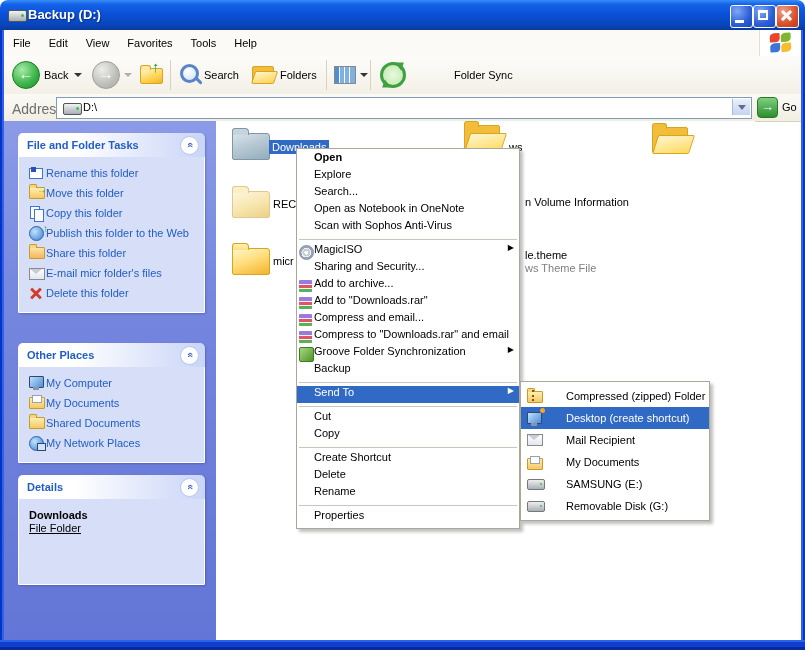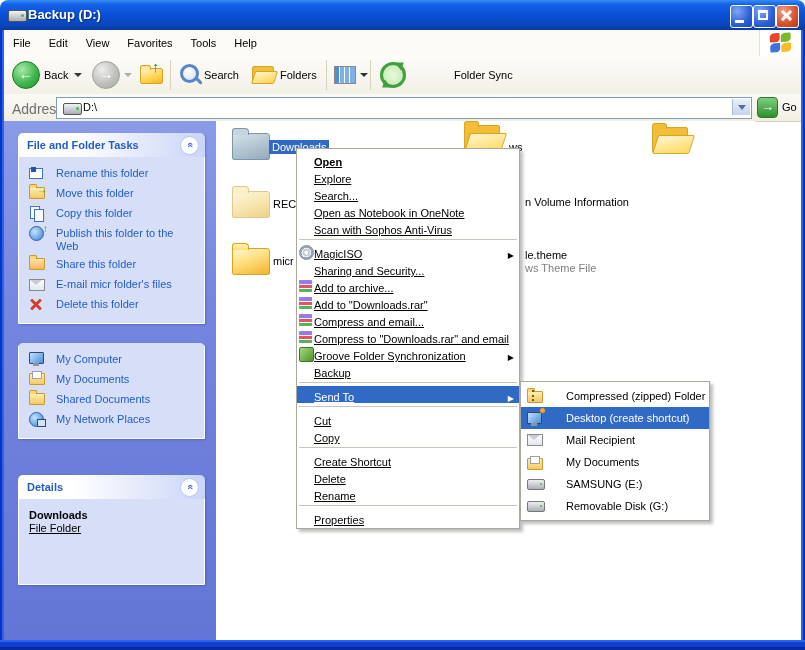--- a/index.html
+++ b/index.html
@@ -72,21 +72,21 @@
   
   #content{left:4px;top:121px;width:751px;height:519px;background:#fff;}
   #sidebar{left:0;top:0;width:212px;height:519px;background:linear-gradient(180deg,#8C9BE8 0%,#7486DE 35%,#6375D6 100%);}
 
   .panel{position:absolute;left:14px;width:187px;border-radius:5px 5px 2px 2px;overflow:hidden;box-shadow:1px 1px 2px rgba(20,30,90,.25);}
   .panel-head{height:24px;background:linear-gradient(90deg,#FFFFFF 0%,#FFFFFF 30%,#C9D5F8 100%);display:flex;align-items:center;justify-content:space-between;padding:0 6px 0 9px;}
   .panel-title{color:#215DC6;font-weight:bold;font-size:11px;}
   .chevbtn{width:17px;height:17px;border-radius:50%;background:#fff;border:1px solid #B8C6EA;display:flex;align-items:center;justify-content:center;}
   .chevbtn span{display:inline-block;transform:rotate(90deg);color:#3F63C8;font-weight:bold;font-size:10px;line-height:1;}
   .panel-body{background:#D6DFF7;border:1px solid #fff;border-top:0;padding:7px 4px 8px 8px;}
-  .lrow{display:flex;align-items:flex-start;gap:11px;padding:2px 2px 2px 2px;min-height:16px;}
+  .lrow{display:flex;align-items:flex-start;gap:1px;padding:2px 2px 2px 2px;min-height:16px;}
   .lrow .txt{font-size:11px;color:#215DC6;line-height:13px;padding-top:1px;}
   .icn{position:relative;flex:0 0 16px;width:16px;height:14px;}
 
   
   .mini-folder{position:absolute;left:0;top:1px;width:14px;height:10px;border:1px solid #C79B2E;border-radius:1px;background:linear-gradient(#FFEFAE,#F5C863);}
   .mini-folder::before{content:"";position:absolute;top:-4px;left:-1px;width:6px;height:3px;background:#F5D87E;border:1px solid #C79B2E;border-bottom:0;border-radius:2px 2px 0 0;}
   .ovl{position:absolute;font-weight:bold;}
   .ren-box{position:absolute;left:0;top:2px;width:12px;height:9px;border:1px solid #3E73D8;background:#fff;}
   .ren-bar{position:absolute;left:2px;top:1px;width:5px;height:5px;background:#2B4FB8;}
   .cpy1{position:absolute;left:1px;top:0;width:8px;height:11px;border:1px solid #3E73D8;background:#fff;}
@@ -121,21 +121,21 @@
   .fld32.sel::before{border-color:#7E97A8;background:#C6D4DE;}
   .fldopen32 .back{position:absolute;left:0;top:0;width:34px;height:24px;border:1px solid #D9A41F;border-radius:2px;background:#F2BE3A;}
   .fldopen32 .back::before{content:"";position:absolute;top:-5px;left:-1px;width:13px;height:5px;border:1px solid #D9A41F;border-bottom:0;border-radius:3px 3px 0 0;background:#F2BE3A;}
   .fldopen32 .front{position:absolute;left:3px;top:8px;width:35px;height:17px;border:1px solid #D9A41F;border-radius:2px;background:linear-gradient(165deg,#FFF6CF,#FFD95E);transform:skewX(-18deg);}
   .tile-label{position:absolute;font-size:11px;color:#000;white-space:nowrap;}
   .tile-label.sel{background:#316AC5;color:#fff;padding:1px 3px;}
   .tile-label.gray{color:#7F7F7F;}
 
   
   #ctx{left:296px;top:148px;width:222px;background:#fff;border:1px solid #ACA899;box-shadow:3px 3px 3px rgba(0,0,0,.25);padding:2px 0;z-index:10;}
-  .mi{position:relative;height:17px;display:flex;align-items:flex-end;padding-left:17px;font-size:11px;color:#000;text-decoration:underline;}
+  .mi{position:relative;height:17px;display:flex;align-items:flex-start;padding-left:17px;font-size:11px;color:#000;}
   .mi.bold{font-weight:bold;}
   .mi .mic{position:absolute;left:2px;top:2px;width:14px;height:14px;}
   .mi .arr{position:absolute;right:5px;font-size:8px;color:#000;}
   .mi.hl{background:#316AC5;color:#fff;margin:0;}
   .mi.hl .arr{color:#fff;}
   .msep{height:1px;background:#C8C5BD;margin:3px 2px;}
 
   
   #sendto{left:520px;top:381px;width:188px;background:#fff;border:1px solid #ACA899;box-shadow:3px 3px 3px rgba(0,0,0,.25);padding:3px 0;z-index:20;}
   .si{position:relative;height:22px;display:flex;align-items:center;font-size:11px;color:#000;padding-left:45px;}
@@ -268,20 +268,26 @@
         <div class="lrow">
           <span class="icn">
               <span class="delx"></span>
             </span>
           <span class="txt">Delete this folder</span>
           </div>
       </div>
     </div>
 
     <div class="panel" style="top:222px;">
+      <div class="panel-head">
+        <span class="panel-title">Other Places</span>
+        <span class="chevbtn">
+            <span>«</span>
+          </span>
+      </div>
       <div class="panel-body">
         <div class="lrow">
           <span class="icn">
               <span class="mon"></span>
             </span>
           <span class="txt">My Computer</span>
           </div>
         <div class="lrow">
           <span class="icn">
               <span class="docfold"></span>

